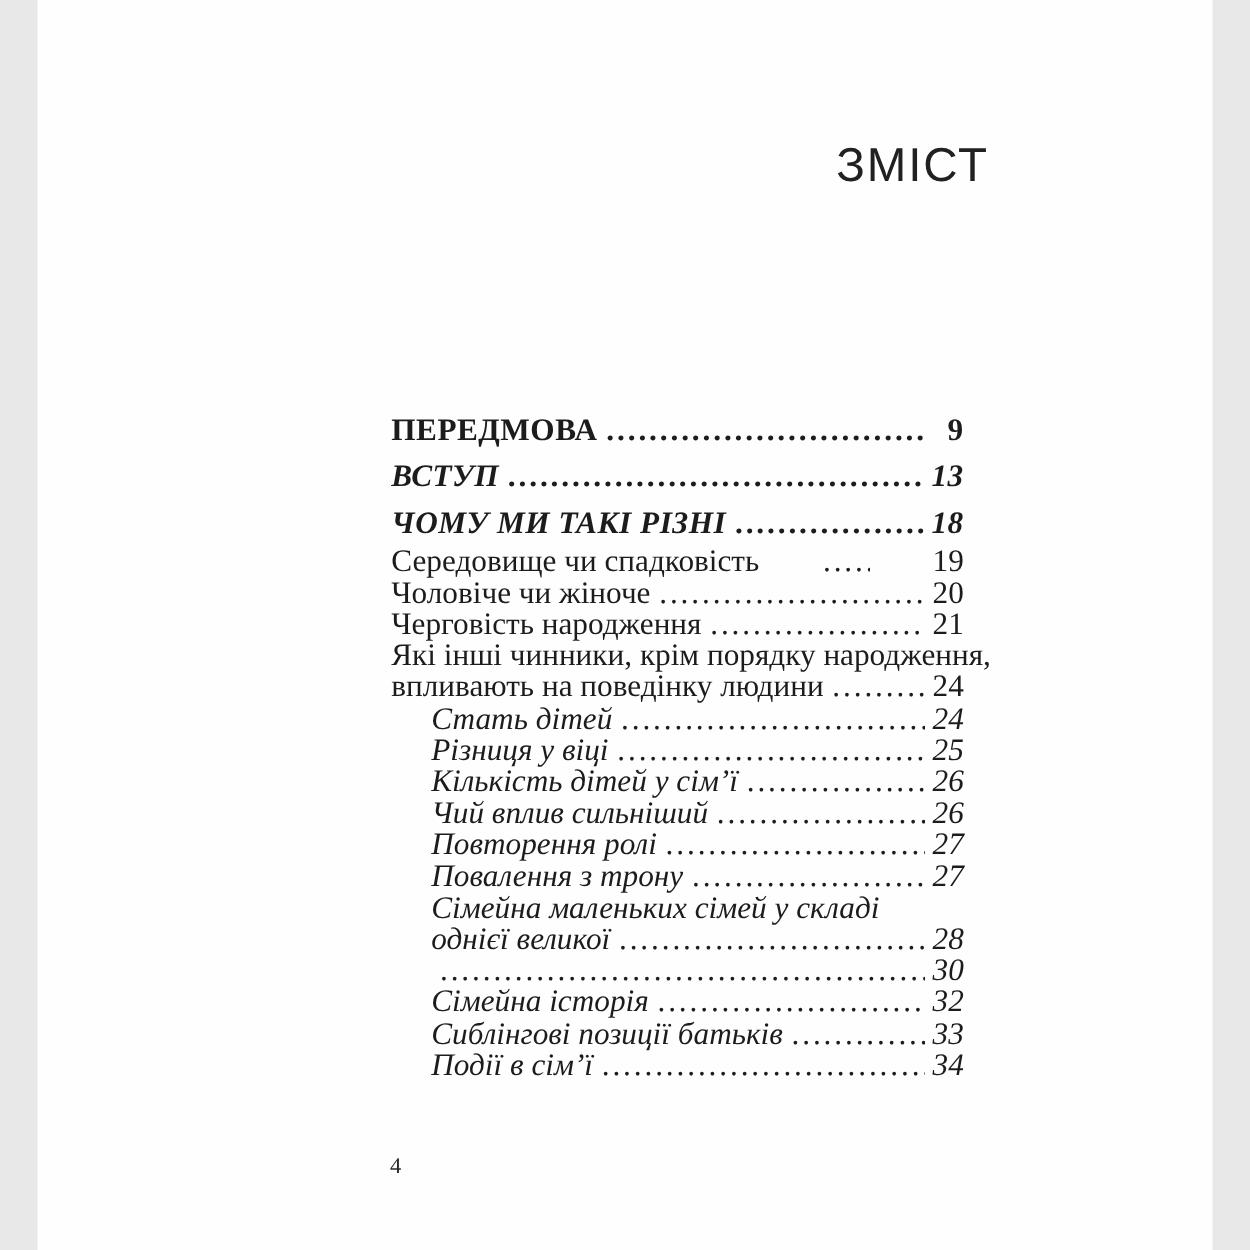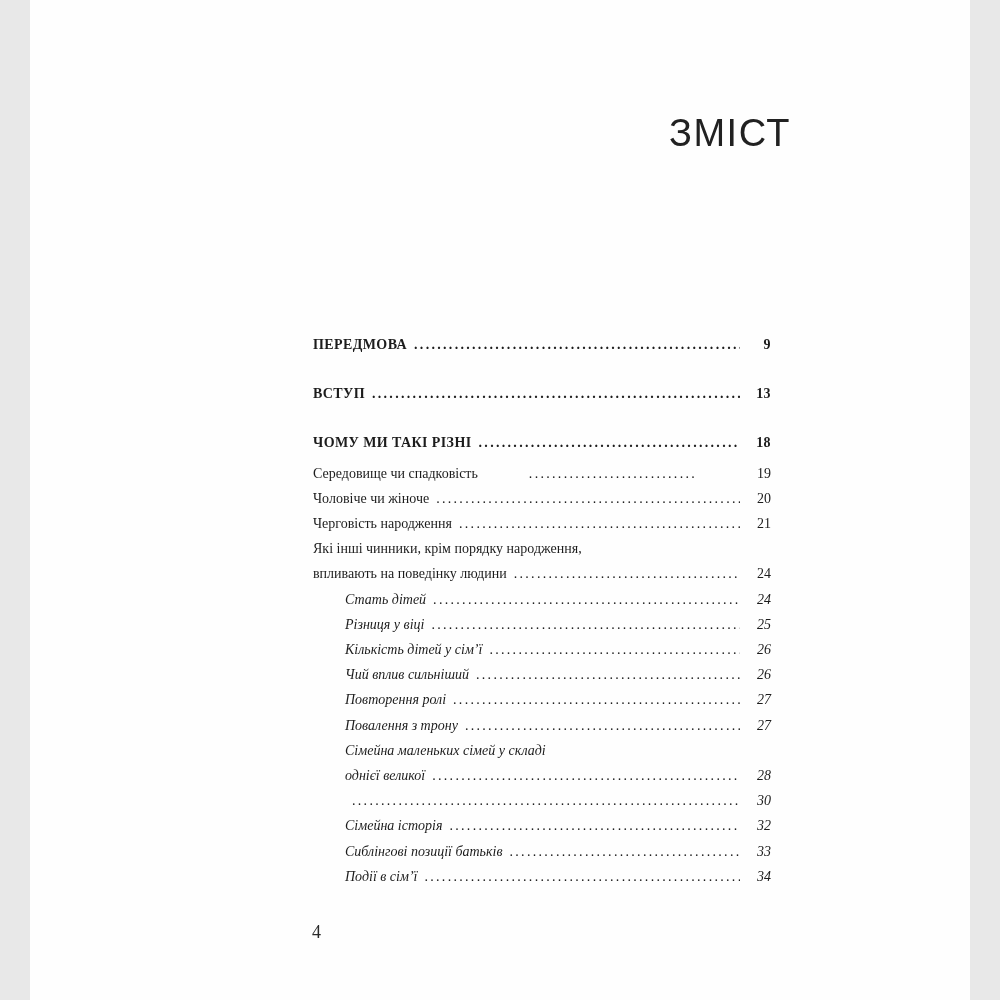--- a/index.html
+++ b/index.html
@@ -26,28 +26,28 @@
   .toc {
     position: absolute;
     left: 283px;
     top: 332px;
     width: 458px;
   }
   .row {
     display: flex;
     align-items: flex-end;
     line-height: 25.2px;
-    font-size: 14px;
+    font-size: 25px;
     white-space: nowrap;
   }
   .row.part {
     font-weight: bold;
     letter-spacing: 0.4px;
   }
-  .row.part + .row.part { margin-top: 24px; }
+  .row.part + .row.part { margin-top: 12px; font-style: italic; }
   .row.part + .row.section { margin-top: 5px; gap: 44px; }
   .row.gap-top { margin-top: 25px; }
   .row.subsection {
     font-style: italic;
     padding-left: 32px;
   }
   .label { flex: 0 0 auto; }
   .dots {
     flex: 1 1 auto;
     overflow: hidden;

